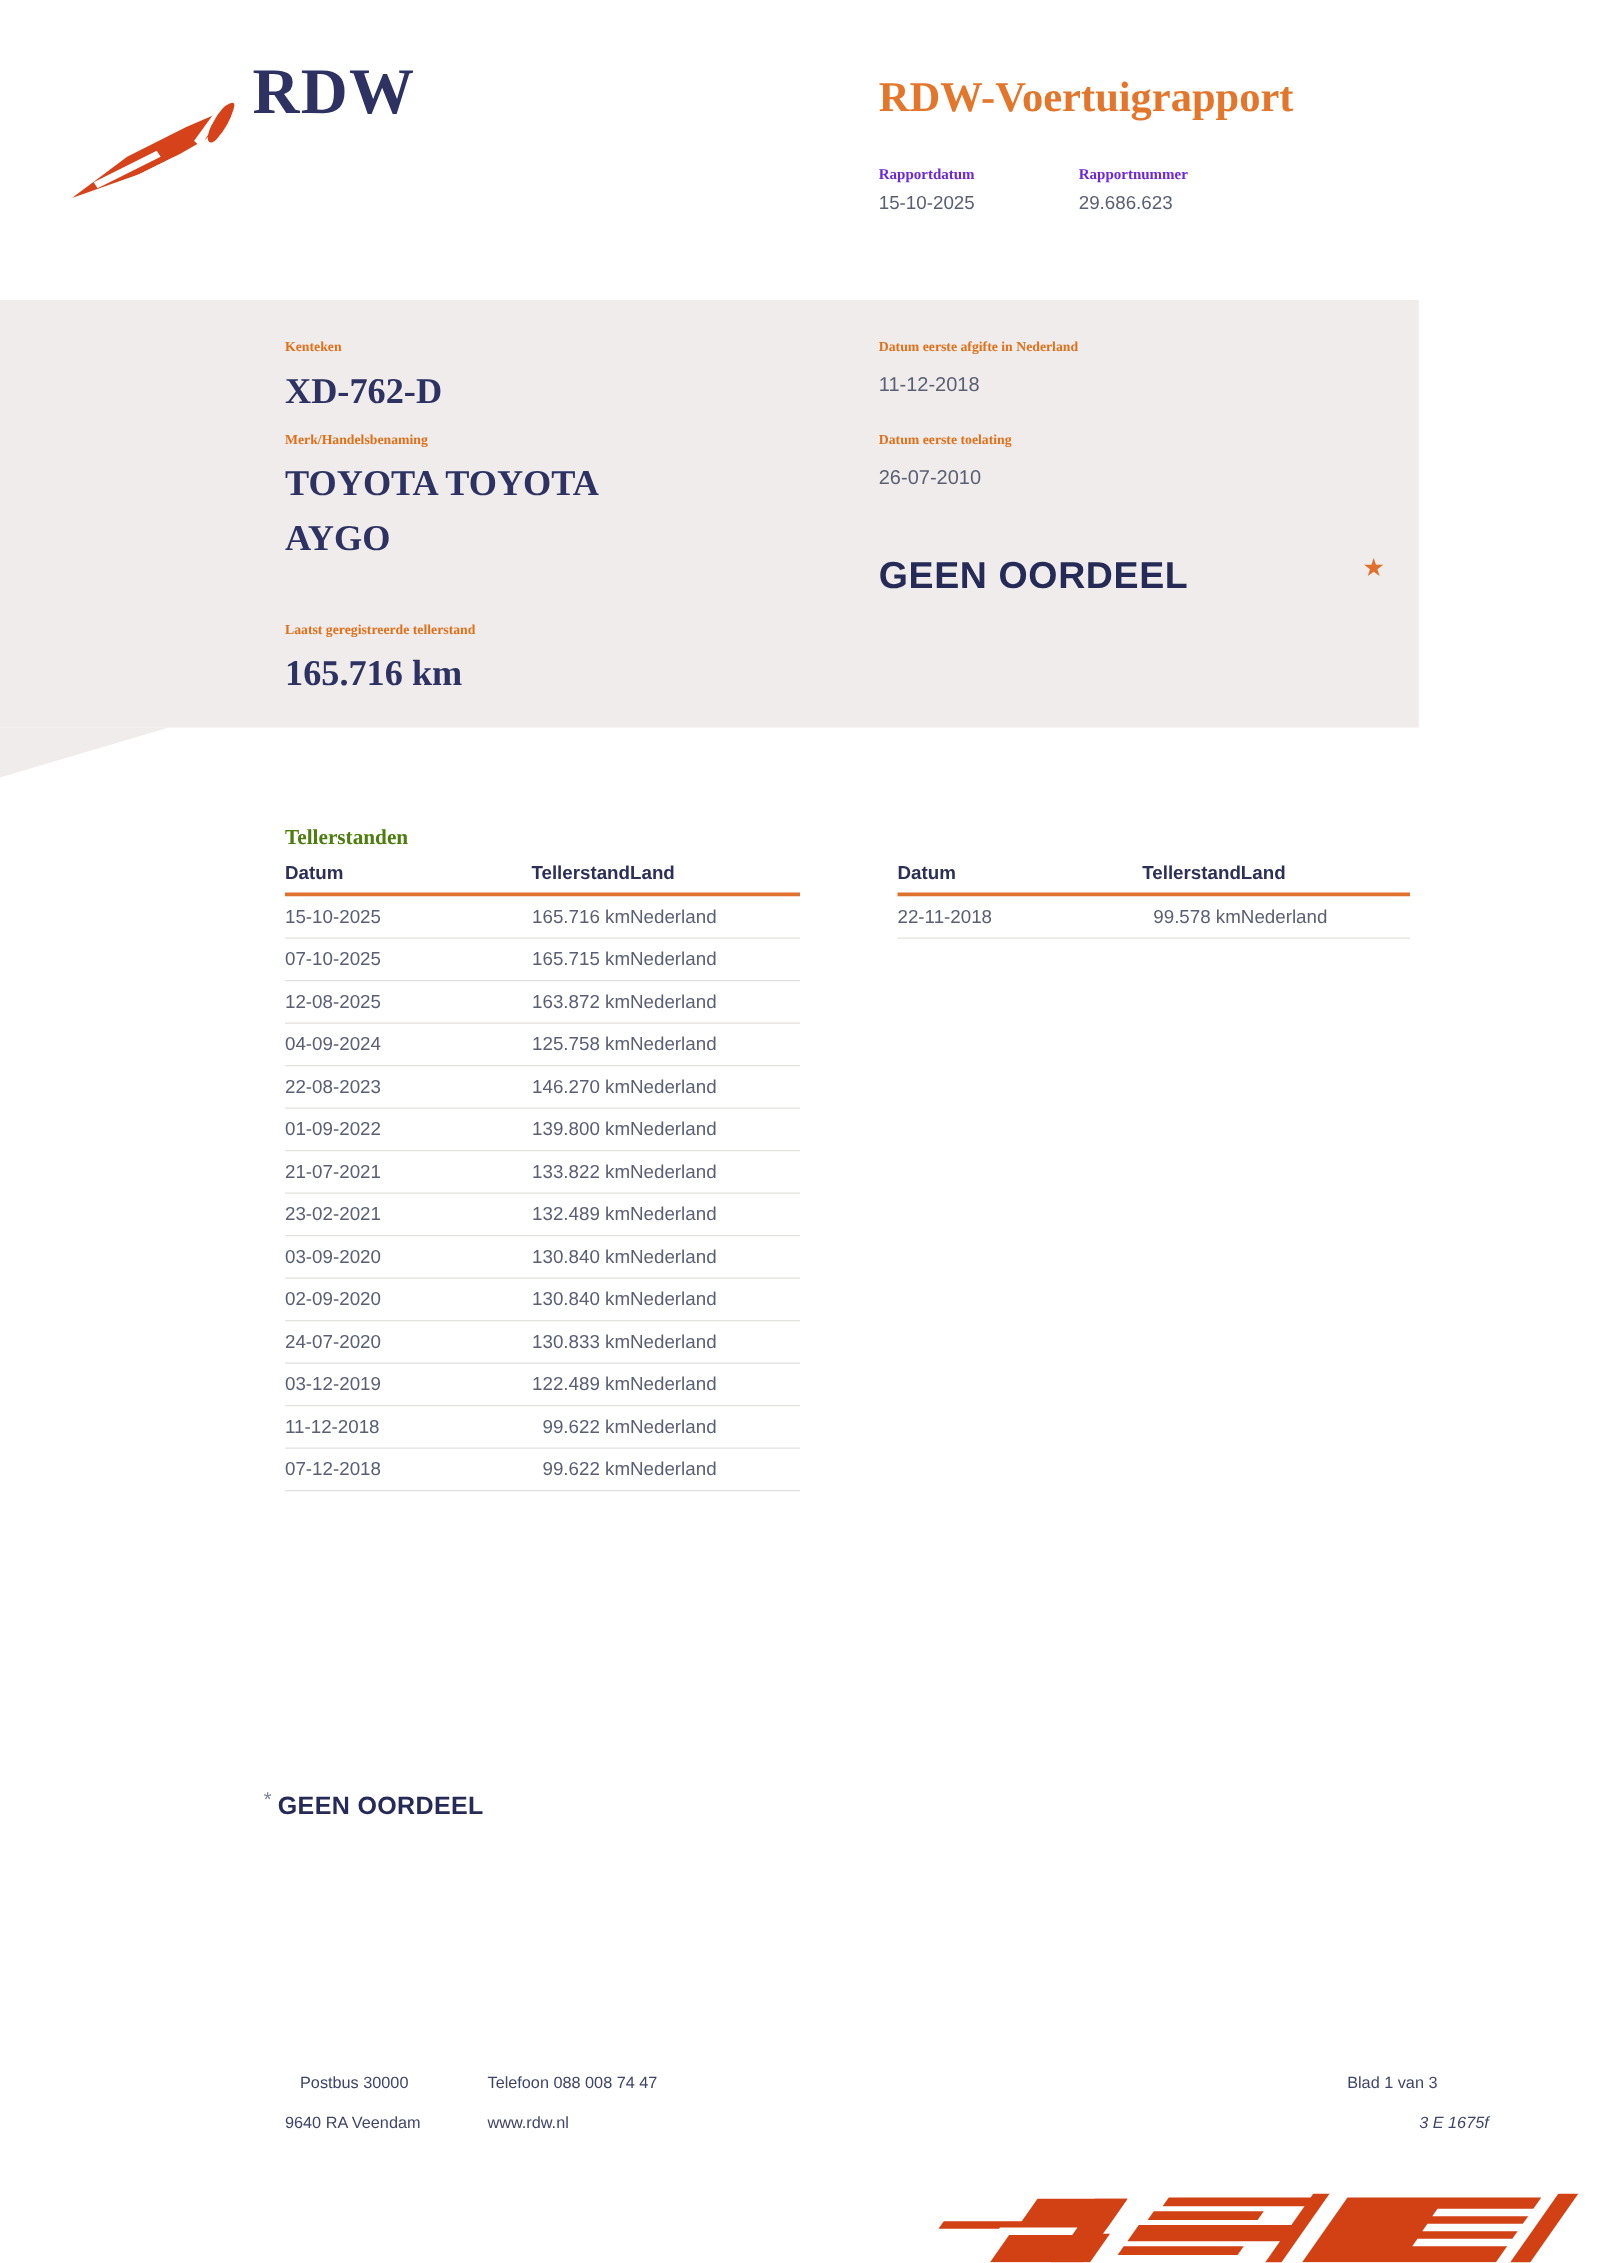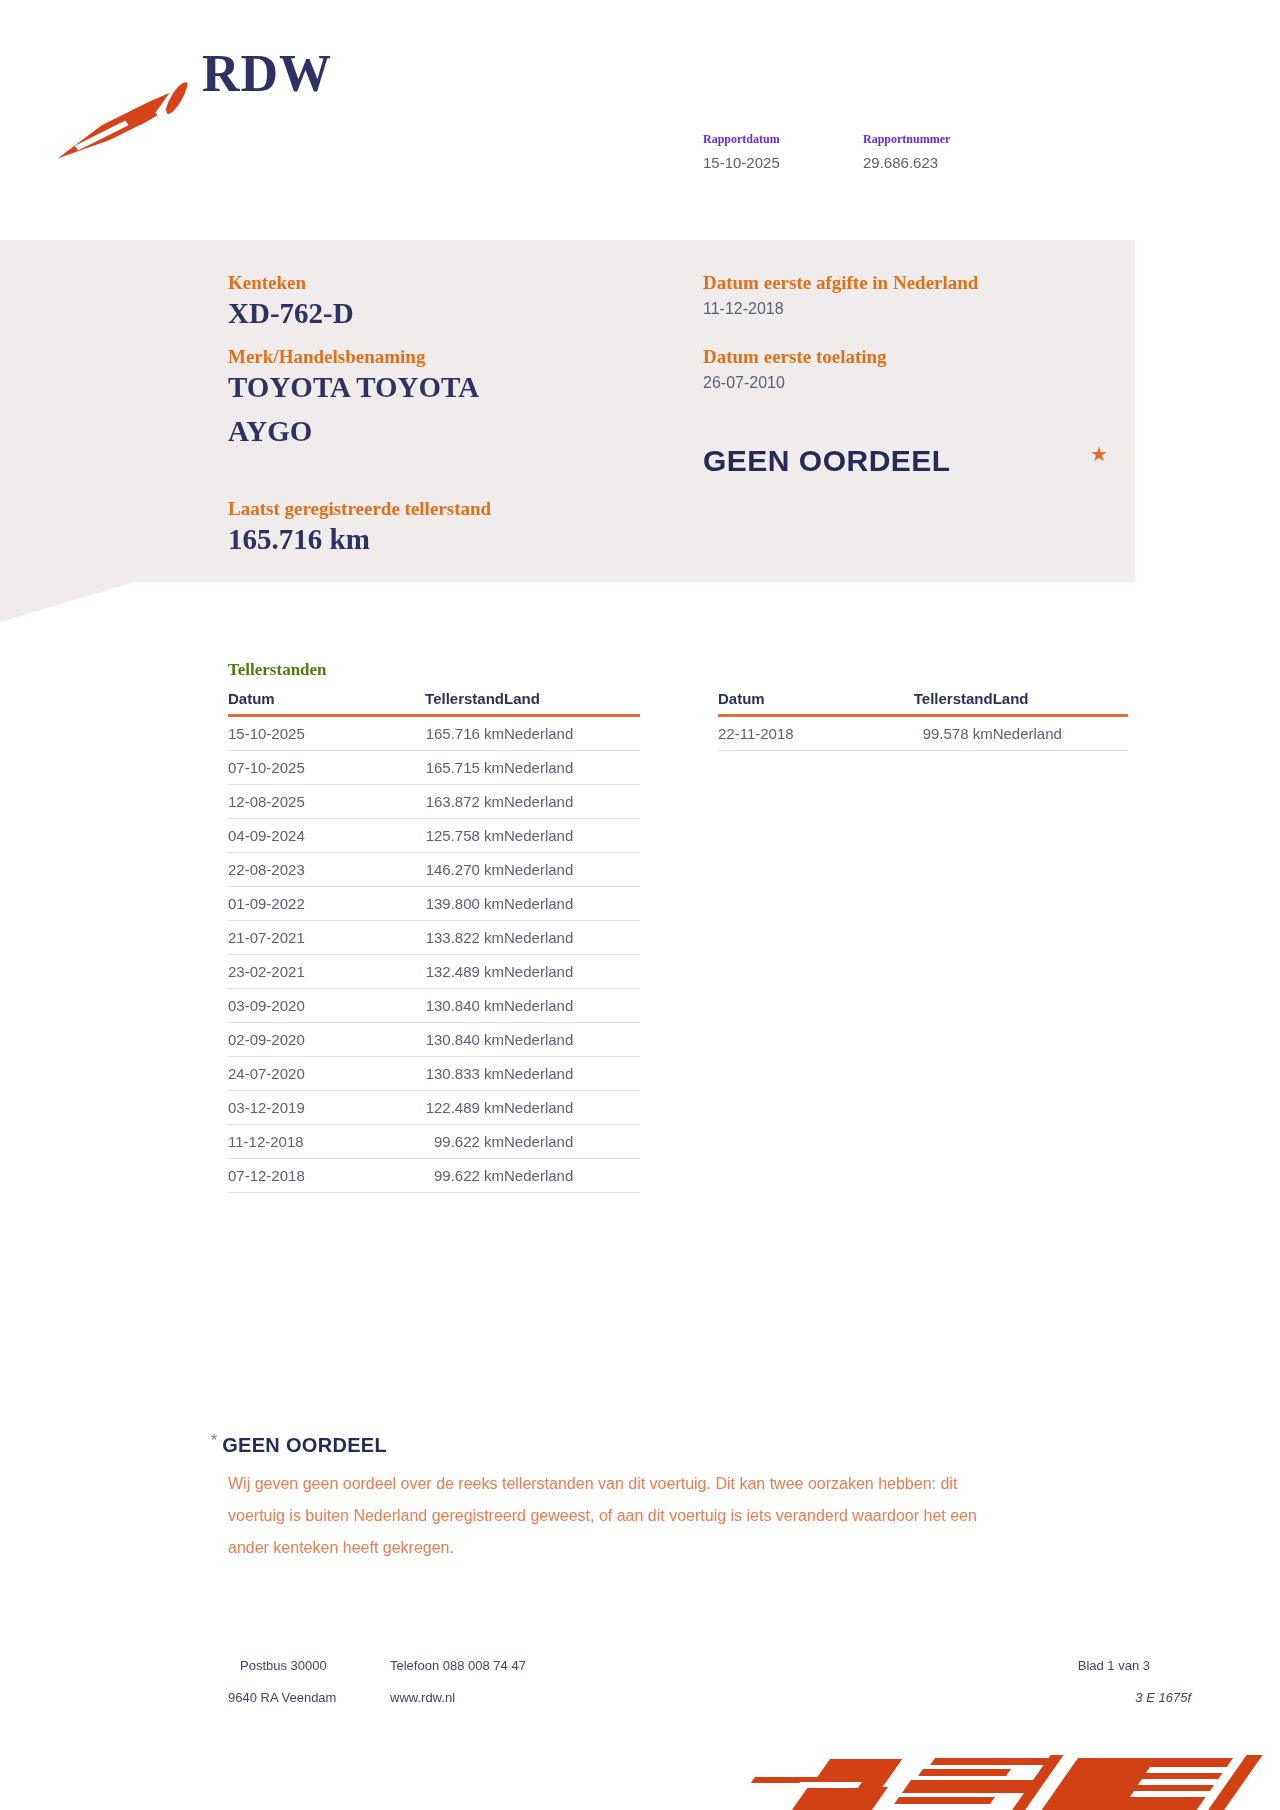--- a/index.html
+++ b/index.html
@@ -15,21 +15,21 @@
   .meta-col { position:absolute; top:132px; }
   .meta-col.c1 { left:703px; } .meta-col.c2 { left:863px; }
   .meta-label { font-family:"Liberation Serif","DejaVu Serif",serif; font-weight:bold; font-size:12px; color:#6d28d9; }
   .meta-value { margin-top:7px; font-size:15px; color:#5b5f74; }
 
   
   .panel { position:absolute; left:0; top:240px; width:1135px; height:342px; background:#efeceb; }
   .panel-wedge { position:absolute; left:0; top:582px; width:0; height:0;
                  border-top:40px solid #efeceb; border-right:135px solid transparent; }
   .lbl { position:absolute; font-family:"Liberation Serif","DejaVu Serif",serif; font-weight:bold;
-         font-size:19px; color:#e1701a; }
+         font-size:11px; color:#e1701a; }
   .big-serif { position:absolute; font-family:"Liberation Serif","DejaVu Serif",serif;
          font-size:29px; font-weight:600; color:#2d3263; }
   .small-val { position:absolute; font-size:16px; color:#5b5f74; }
   .judgement { position:absolute; left:703px; top:444px; font-size:30px; font-weight:bold;
          color:#252b56; letter-spacing:.5px; }
   .star { position:absolute; left:1090px; top:442px; font-size:20px; color:#e0702b; }
 
   
   .section-title { position:absolute; left:228px; top:660px; font-family:"Liberation Serif","DejaVu Serif",serif;
          font-weight:bold; font-size:17px; color:#4d7c0f; }
@@ -64,20 +64,21 @@
 <div class="page">
 
   <svg class="logo" viewBox="0 0 170 100" xmlns="http://www.w3.org/2000/svg">
     <path d="M2 100 L58 58 L118 28 L148 15 Q156 11 155 16 Q150 29 138 40 L112 55 L70 76 Z" fill="#d6421a"></path>
     <path d="M24 84 L88 52 L92 58 L28 90 Z" fill="#ffffff"></path>
     <path d="M42 90 L106 58 L110 64 L46 96 Z" fill="#ffffff"></path>
     <path d="M126 42 L152 6 L158 10 L132 48 Z" fill="#ffffff"></path>
     <path d="M146 22 Q154 7 162 4 Q169 1 166 10 Q161 27 149 40 Q142 47 140 41 Q139 33 146 22 Z" fill="#d6421a"></path>
   </svg>
   <div class="brand">RDW</div>
+  <h1 class="doc-title">RDW-Voertuigrapport</h1>
 
   <div class="meta-col c1">
     <div class="meta-label">Rapportdatum</div>
     <div class="meta-value">15-10-2025</div>
   </div>
   <div class="meta-col c2">
     <div class="meta-label">Rapportnummer</div>
     <div class="meta-value">29.686.623</div>
   </div>
 
@@ -196,21 +197,20 @@
         <span class="c-date">22-11-2018</span>
         <span class="c-km">99.578 km</span>
         <span class="c-land">Nederland</span>
       </div>
       </div>
   </div>
 
   <div class="footnote-head">
     <span class="fn-marker">*</span><span class="fn-title">GEEN OORDEEL</span>
   </div>
-  <p class="fn-body">Wij geven geen oordeel over de reeks tellerstanden van dit voertuig. Dit kan twee oorzaken hebben: dit voertuig is buiten Nederland geregistreerd geweest, of aan dit voertuig is iets veranderd waardoor het een ander kenteken heeft gekregen.</p>
 
   <div class="foot" style="left:228px; top:1658px;margin-left:12px;">Postbus 30000</div>
   <div class="foot" style="left:228px; top:1690px;">9640 RA Veendam</div>
   <div class="foot" style="left:390px; top:1658px;">Telefoon 088 008 74 47</div>
   <div class="foot" style="left:390px; top:1690px;">www.rdw.nl</div>
   <div class="foot f-r" style="left:950px; top:1658px;">Blad 1 van 3</div>
   <div class="foot f-r" style="left:991px; top:1690px;font-style:italic;">3 E 1675f</div>
 
   <div class="stripes">
     <div class="sk" style="left:75px;  top:22px; width:70px;  height:6px;"></div>

